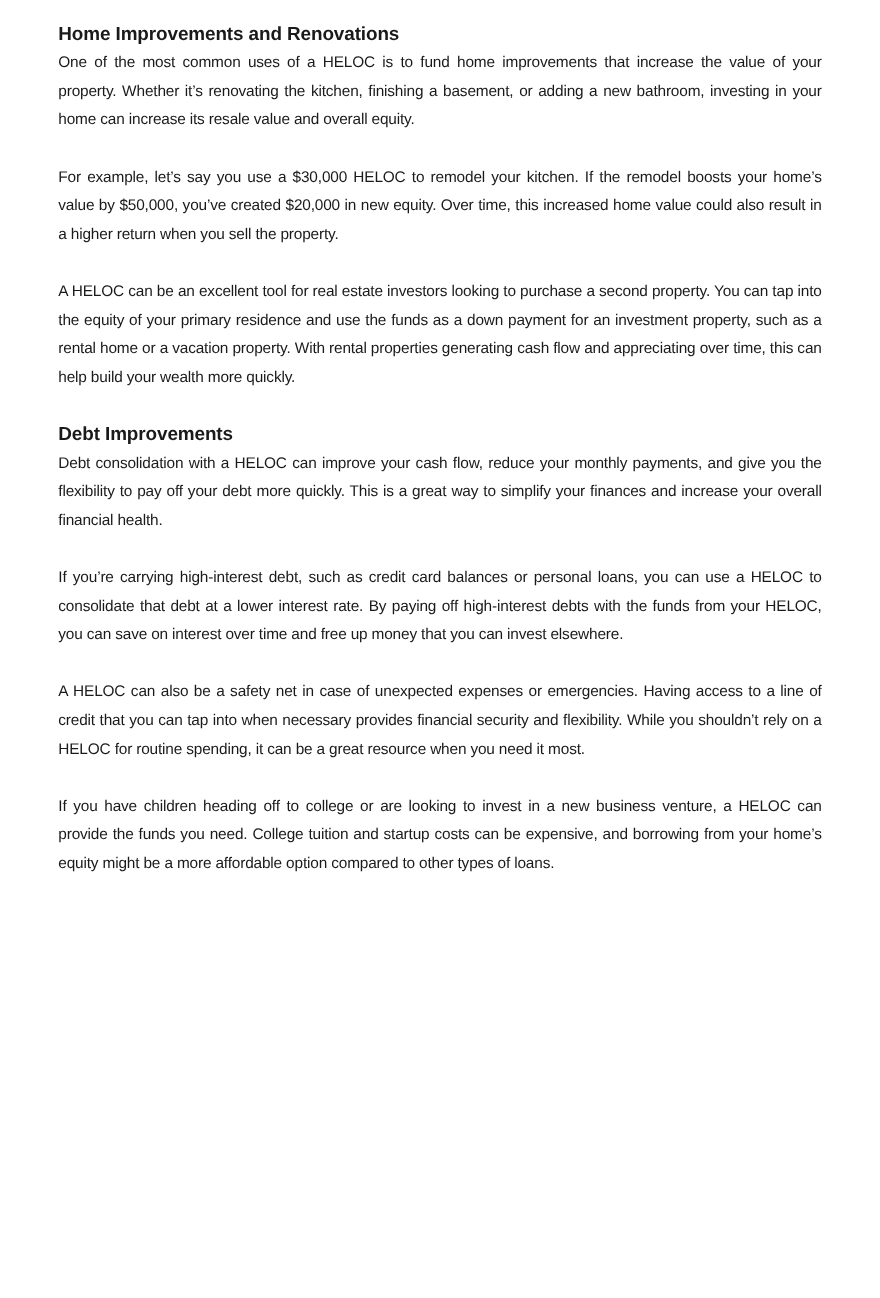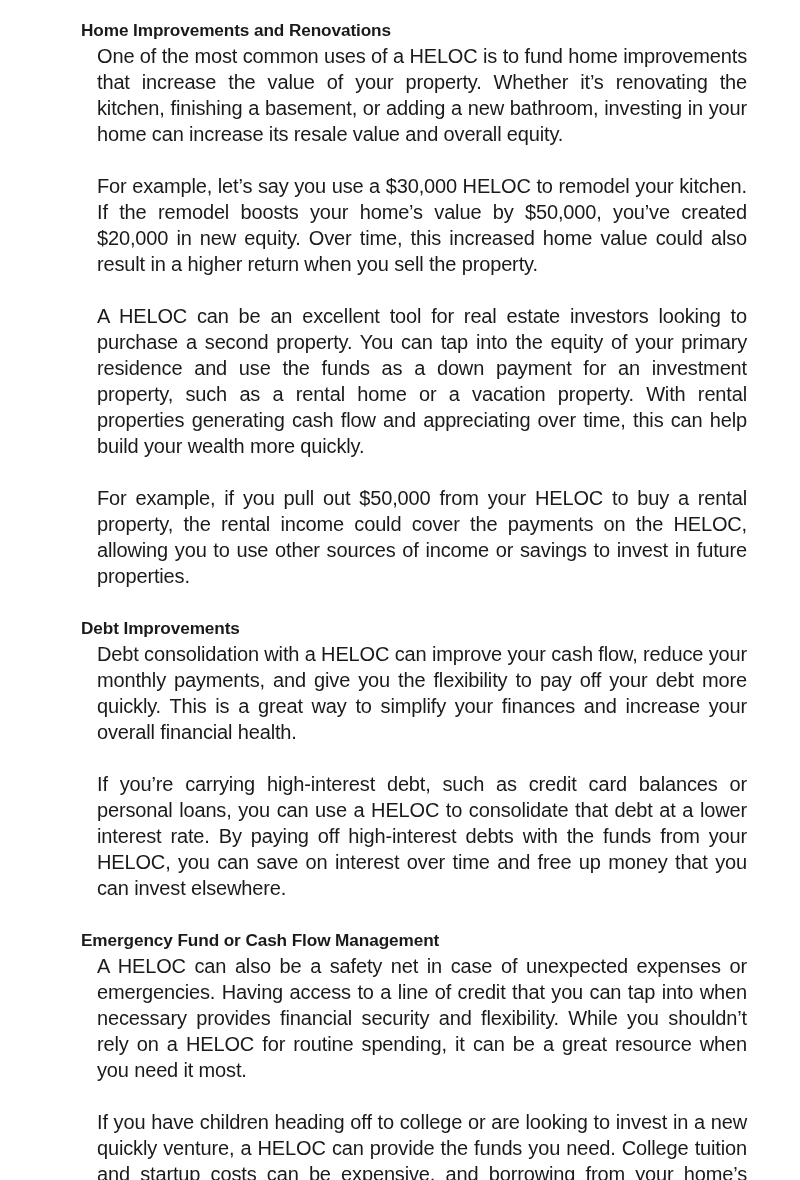--- a/index.html
+++ b/index.html
@@ -2,65 +2,63 @@
 <html><head>
   <meta charset="utf-8">
   <style>
     html, body { margin: 0; padding: 0; background: #ffffff; }
     body { width: 800px; height: 1180px; overflow: hidden; }
     .page {
       position: relative;
       width: 800px;
       height: 864px;
       box-sizing: border-box;
-      padding: 17px 53px 0 81px;
+      padding: 17px 53px 0 53px;
       font-family: "Liberation Sans", sans-serif;
       color: #1a1a1a;
     }
     .section { margin: 0 0 26px 0; }
     .heading {
       font-weight: bold;
       font-size: 17.2px;
       line-height: 26px;
       margin: 0;
       letter-spacing: -0.1px;
     }
     .para {
-      font-size: 20px;
+      font-size: 14px;
       line-height: 26px;
-      margin: 0 0 26px 16px;
+      margin: 0 0 26px 0;
       text-align: justify;
       letter-spacing: -0.15px;
     }
     .section .para:last-child { margin-bottom: 0; }
   </style>
 </head>
 <body>
 
 <div class="page">
 
   <div class="section">
     <h2 class="heading">Home Improvements and Renovations</h2>
     <p class="para">One of the most common uses of a HELOC is to fund home improvements that increase the value of your property. Whether it’s renovating the kitchen, finishing a basement, or adding a new bathroom, investing in your home can increase its resale value and overall equity.</p>
     <p class="para">For example, let’s say you use a $30,000 HELOC to remodel your kitchen. If the remodel boosts your home’s value by $50,000, you’ve created $20,000 in new equity. Over time, this increased home value could also result in a higher return when you sell the property.</p>
   </div>
 
   <div class="section">
     <p class="para">A HELOC can be an excellent tool for real estate investors looking to purchase a second property. You can tap into the equity of your primary residence and use the funds as a down payment for an investment property, such as a rental home or a vacation property. With rental properties generating cash flow and appreciating over time, this can help build your wealth more quickly.</p>
-    <p class="para">For example, if you pull out $50,000 from your HELOC to buy a rental property, the rental income could cover the payments on the HELOC, allowing you to use other sources of income or savings to invest in future properties.</p>
   </div>
 
   <div class="section">
     <h2 class="heading">Debt Improvements</h2>
     <p class="para">Debt consolidation with a HELOC can improve your cash flow, reduce your monthly payments, and give you the flexibility to pay off your debt more quickly. This is a great way to simplify your finances and increase your overall financial health.</p>
     <p class="para">If you’re carrying high-interest debt, such as credit card balances or personal loans, you can use a HELOC to consolidate that debt at a lower interest rate. By paying off high-interest debts with the funds from your HELOC, you can save on interest over time and free up money that you can invest elsewhere.</p>
   </div>
 
   <div class="section">
-    <h2 class="heading">Emergency Fund or Cash Flow Management</h2>
     <p class="para">A HELOC can also be a safety net in case of unexpected expenses or emergencies. Having access to a line of credit that you can tap into when necessary provides financial security and flexibility. While you shouldn’t rely on a HELOC for routine spending, it can be a great resource when you need it most.</p>
   </div>
 
   <div class="section">
-    <p class="para">If you have children heading off to college or are looking to invest in a new quickly venture, a HELOC can provide the funds you need. College tuition and startup costs can be expensive, and borrowing from your home’s equity might be a more affordable option compared to other types of loans.</p>
+    <p class="para">If you have children heading off to college or are looking to invest in a new business venture, a HELOC can provide the funds you need. College tuition and startup costs can be expensive, and borrowing from your home’s equity might be a more affordable option compared to other types of loans.</p>
   </div>
 
 </div>
 
 </body></html>

